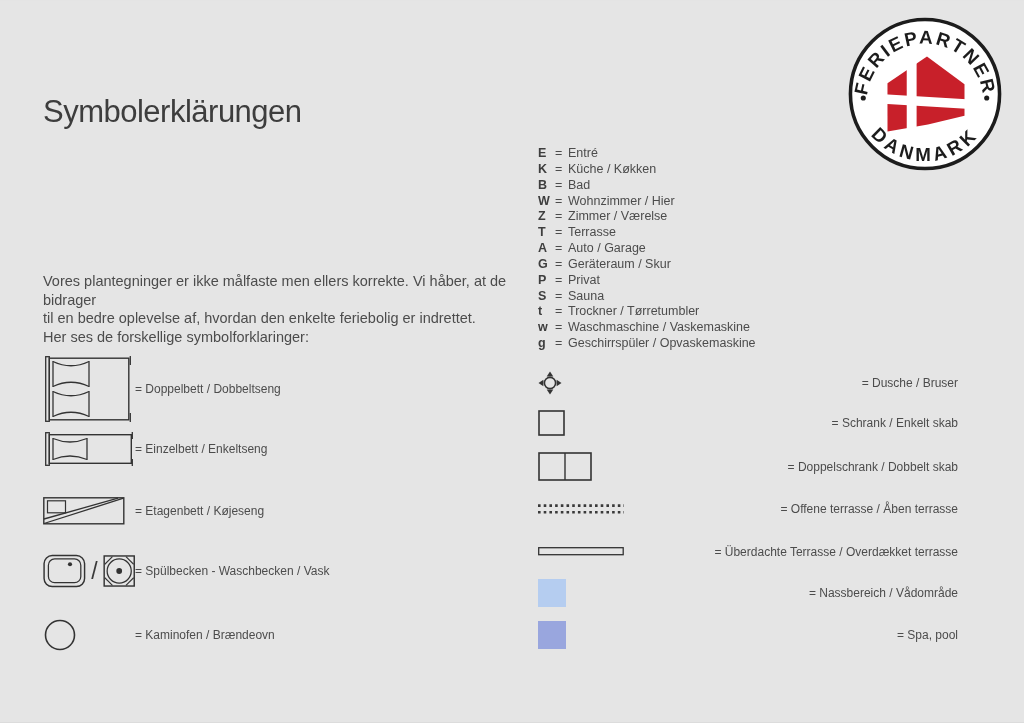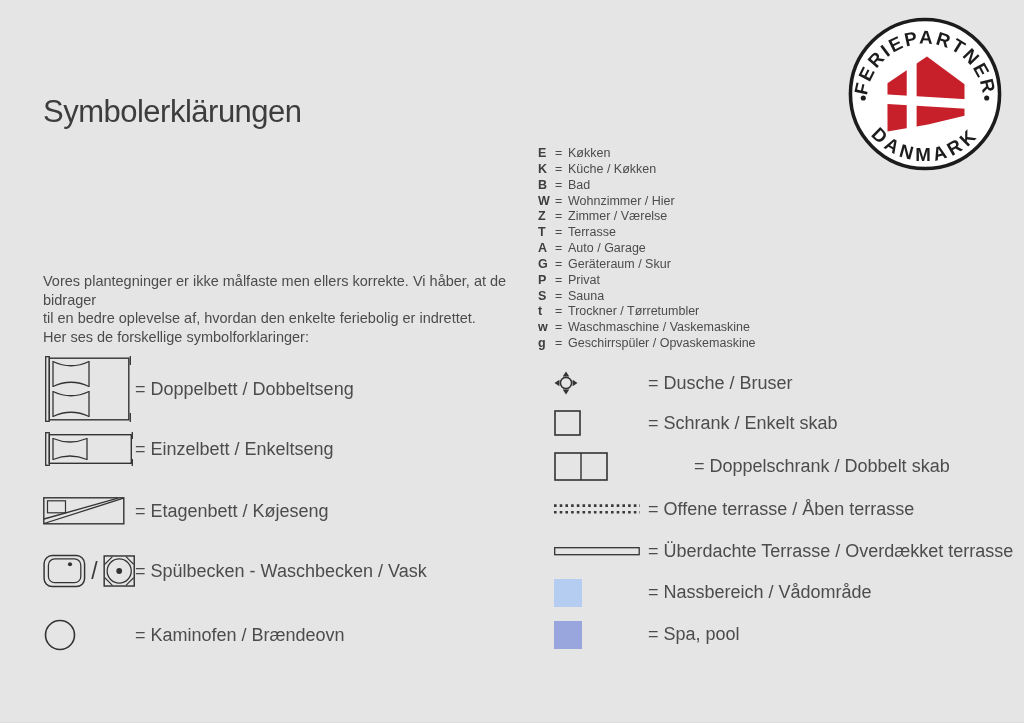--- a/index.html
+++ b/index.html
@@ -52,25 +52,25 @@
   .code-letter { width: 17px; font-weight: 700; color: #3e3e3e; }
   .code-eq    { width: 13px; }
 
   
   .sym-row {
     position: absolute;
     display: flex;
     align-items: center;
   }
   .sym-row-left  { left: 43px;  width: 470px; }
-  .sym-row-right { left: 554px; width: 420px; }
+  .sym-row-right { left: 538px; width: 420px; justify-content: space-between; }
   .sym-cell-left  { width: 92px; display: flex; align-items: center; flex-shrink: 0; }
   .sym-cell-right { width: 94px; display: flex; align-items: center; flex-shrink: 0; }
   .sym-label {
-    font-size: 18px;
+    font-size: 12px;
     color: #4c4c4c;
     white-space: nowrap;
   }
   .slash-sep {
     font-size: 23px;
     font-weight: 400;
     color: #3a3a3a;
     margin: 0 5px;
   }
   svg.sym { display: block; }
@@ -86,21 +86,21 @@
 
   <div class="h1 h1-de">Symbolerklärungen</div>
   <div class="para para-da">Vores plantegninger er ikke målfaste men ellers korrekte. Vi håber, at de bidrager
 til en bedre oplevelse af, hvordan den enkelte feriebolig er indrettet.
 Her ses de forskellige symbolforklaringer:</div>
 
   <div class="codes">
     <div class="code-row">
         <span class="code-letter">E</span>
         <span class="code-eq">=</span>
-        <span>Køkken</span>
+        <span>Entré</span>
       </div>
     <div class="code-row">
         <span class="code-letter">K</span>
         <span class="code-eq">=</span>
         <span>Küche / Køkken</span>
       </div>
     <div class="code-row">
         <span class="code-letter">B</span>
         <span class="code-eq">=</span>
         <span>Bad</span>

